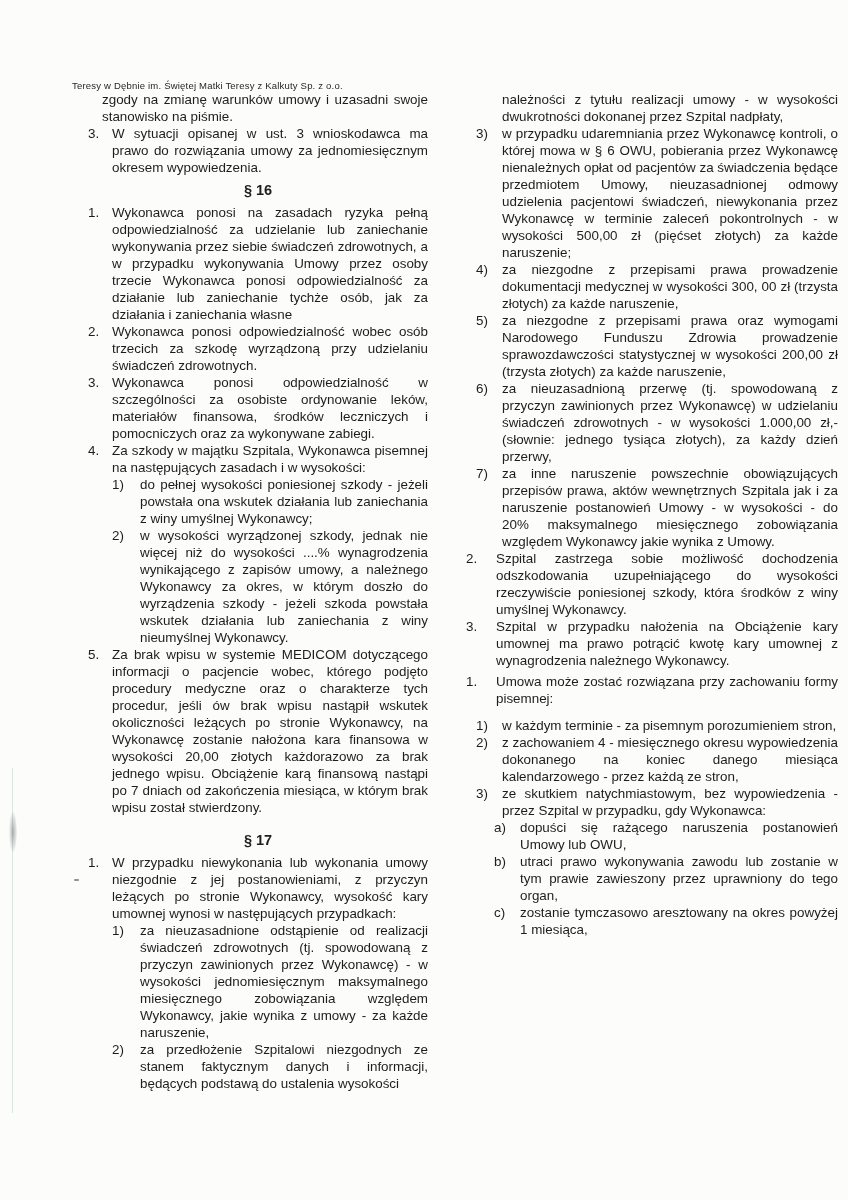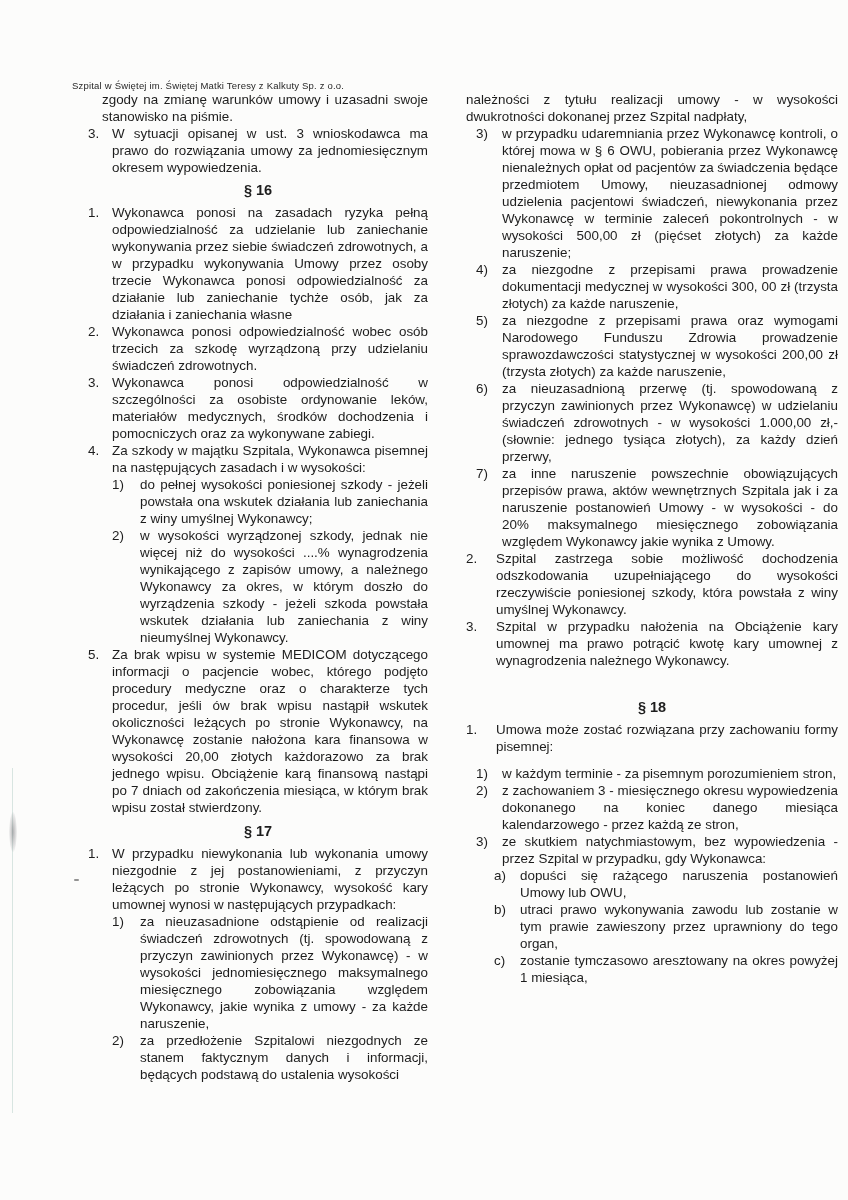--- a/index.html
+++ b/index.html
@@ -39,86 +39,86 @@
   .col-left .lvl1 .label{width:24px;}
   .col-left .lvl2{margin-left:24px;}
   .col-left .lvl2 .label{width:28px;}
   .col-left .cont-1{margin-left:14px;}
   
   .col-right .lvl1 .label{width:30px;}
   .col-right .lvl2{margin-left:10px;}
   .col-right .lvl2 .label{width:26px;}
   .col-right .lvl3{margin-left:28px;}
   .col-right .lvl3 .label{width:26px;}
-  .col-right .cont-2{}
+  .col-right .cont-2{margin-left:36px;}
   
   .edge-line{
     position:absolute;left:12px;top:768px;width:1px;height:345px;
     background:rgba(150,185,178,.35);
   }
   .smudge{
     position:absolute;left:9px;top:812px;width:8px;height:40px;
     background:radial-gradient(ellipse at center,rgba(90,90,95,.45),rgba(120,120,125,.15) 60%,transparent 75%);
     border-radius:50%;
   }
   .speck{
     position:absolute;left:74px;top:879px;width:5px;height:2px;
     background:rgba(60,60,60,.55);border-radius:1px;
   }
 </style>
 </head>
 <body>
 
 <div class="page">
-  <div class="doc-header">Szpital  w Świętej im. Świętej Matki Teresy z Kalkuty Sp. z o.o.</div>
+  <div class="doc-header">Teresy  w Dębnie im. Świętej Matki Teresy z Kalkuty Sp. z o.o.</div>
   <div class="col col-left" id="col-left">
       <div class="block cont-1">
         <span class="text">zgody na zmianę warunków umowy i uzasadni swoje stanowisko na piśmie.</span>
       </div>
       <div class="block lvl1">
         <span class="label">3.</span>
         <span class="text">W sytuacji opisanej w ust. 3 wnioskodawca ma prawo do rozwiązania umowy za jednomiesięcznym okresem wypowiedzenia.</span>
       </div>
       <div class="sec-heading" style="">§ 16</div>
       <div class="block lvl1">
         <span class="label">1.</span>
         <span class="text">Wykonawca ponosi na zasadach ryzyka pełną odpowiedzialność za udzielanie lub zaniechanie wykonywania przez siebie świadczeń zdrowotnych, a w przypadku wykonywania Umowy przez osoby trzecie Wykonawca ponosi odpowiedzialność za działanie lub zaniechanie tychże osób, jak za działania i zaniechania własne</span>
       </div>
       <div class="block lvl1">
         <span class="label">2.</span>
         <span class="text">Wykonawca ponosi odpowiedzialność wobec osób trzecich za szkodę wyrządzoną przy udzielaniu świadczeń zdrowotnych.</span>
       </div>
       <div class="block lvl1">
         <span class="label">3.</span>
-        <span class="text">Wykonawca ponosi odpowiedzialność w szczególności za osobiste ordynowanie leków, materiałów medycznych, środków dochodzenia i pomocniczych oraz za wykonywane zabiegi.</span>
+        <span class="text">Wykonawca ponosi odpowiedzialność w szczególności za osobiste ordynowanie leków, materiałów finansowa, środków leczniczych i pomocniczych oraz za wykonywane zabiegi.</span>
       </div>
       <div class="block lvl1">
         <span class="label">4.</span>
         <span class="text">Za szkody w majątku Szpitala, Wykonawca pisemnej na następujących zasadach i w wysokości:</span>
       </div>
       <div class="block lvl2">
         <span class="label">1)</span>
         <span class="text">do pełnej wysokości poniesionej szkody - jeżeli powstała ona wskutek działania lub zaniechania z winy umyślnej Wykonawcy;</span>
       </div>
       <div class="block lvl2">
         <span class="label">2)</span>
         <span class="text">w wysokości wyrządzonej szkody, jednak nie więcej niż do wysokości ....% wynagrodzenia wynikającego z zapisów umowy, a należnego Wykonawcy za okres, w którym doszło do wyrządzenia szkody - jeżeli szkoda powstała wskutek działania lub zaniechania z winy nieumyślnej Wykonawcy.</span>
       </div>
       <div class="block lvl1">
         <span class="label">5.</span>
         <span class="text">Za brak wpisu w systemie MEDICOM dotyczącego informacji o pacjencie wobec, którego podjęto procedury medyczne oraz o charakterze tych procedur, jeśli ów brak wpisu nastąpił wskutek okoliczności leżących po stronie Wykonawcy, na Wykonawcę zostanie nałożona kara finansowa w wysokości 20,00 złotych każdorazowo za brak jednego wpisu. Obciążenie karą finansową nastąpi po 7 dniach od zakończenia miesiąca, w którym brak wpisu został stwierdzony.</span>
       </div>
-      <div class="sec-heading" style="margin-top: 7px;">§ 17</div>
+      <div class="sec-heading" style="margin-top: 16px;">§ 17</div>
       <div class="block lvl1">
         <span class="label">1.</span>
         <span class="text">W przypadku niewykonania lub wykonania umowy niezgodnie z jej postanowieniami, z przyczyn leżących po stronie Wykonawcy, wysokość kary umownej wynosi w następujących przypadkach:</span>
       </div>
       <div class="block lvl2">
         <span class="label">1)</span>
-        <span class="text">za nieuzasadnione odstąpienie od realizacji świadczeń zdrowotnych (tj. spowodowaną z przyczyn zawinionych przez Wykonawcę) - w wysokości jednomiesięcznego maksymalnego miesięcznego zobowiązania względem Wykonawcy, jakie wynika z umowy - za każde naruszenie,</span>
+        <span class="text">za nieuzasadnione odstąpienie od realizacji świadczeń zdrowotnych (tj. spowodowaną z przyczyn zawinionych przez Wykonawcę) - w wysokości jednomiesięcznym maksymalnego miesięcznego zobowiązania względem Wykonawcy, jakie wynika z umowy - za każde naruszenie,</span>
       </div>
       <div class="block lvl2">
         <span class="label">2)</span>
         <span class="text">za przedłożenie Szpitalowi niezgodnych ze stanem faktycznym danych i informacji, będących podstawą do ustalenia wysokości</span>
       </div>
     </div>
   <div class="col col-right" id="col-right">
       <div class="block cont-2">
         <span class="text">należności z tytułu realizacji umowy - w wysokości dwukrotności dokonanej przez Szpital nadpłaty,</span>
       </div>
@@ -137,38 +137,37 @@
       <div class="block lvl2">
         <span class="label">6)</span>
         <span class="text">za nieuzasadnioną przerwę (tj. spowodowaną z przyczyn zawinionych przez Wykonawcę) w udzielaniu świadczeń zdrowotnych - w wysokości 1.000,00 zł,- (słownie: jednego tysiąca złotych), za każdy dzień przerwy,</span>
       </div>
       <div class="block lvl2">
         <span class="label">7)</span>
         <span class="text">za inne naruszenie powszechnie obowiązujących przepisów prawa, aktów wewnętrznych Szpitala jak i za naruszenie postanowień Umowy - w wysokości - do 20% maksymalnego miesięcznego zobowiązania względem Wykonawcy jakie wynika z Umowy.</span>
       </div>
       <div class="block lvl1">
         <span class="label">2.</span>
-        <span class="text">Szpital zastrzega sobie możliwość dochodzenia odszkodowania uzupełniającego do wysokości rzeczywiście poniesionej szkody, która powstała z winy umyślnej Wykonawcy.</span>
+        <span class="text">Szpital zastrzega sobie możliwość dochodzenia odszkodowania uzupełniającego do wysokości rzeczywiście poniesionej szkody, która środków z winy umyślnej Wykonawcy.</span>
       </div>
       <div class="block lvl1">
         <span class="label">3.</span>
         <span class="text">Szpital w przypadku nałożenia na Obciążenie kary umownej ma prawo potrącić kwotę kary umownej z wynagrodzenia należnego Wykonawcy.</span>
       </div>
-      <div class="sec-heading" style="margin-top: 30px;">§ 18</div>
       <div class="block lvl1" style="margin-top: 4px;">
         <span class="label">1.</span>
         <span class="text">Umowa może zostać rozwiązana przy zachowaniu formy pisemnej:</span>
       </div>
       <div class="block lvl2" style="margin-top: 10px;">
         <span class="label">1)</span>
         <span class="text">w każdym terminie - za pisemnym porozumieniem stron,</span>
       </div>
       <div class="block lvl2">
         <span class="label">2)</span>
-        <span class="text">z zachowaniem 3 - miesięcznego okresu wypowiedzenia dokonanego na koniec danego miesiąca kalendarzowego - przez każdą ze stron,</span>
+        <span class="text">z zachowaniem 4 - miesięcznego okresu wypowiedzenia dokonanego na koniec danego miesiąca kalendarzowego - przez każdą ze stron,</span>
       </div>
       <div class="block lvl2">
         <span class="label">3)</span>
         <span class="text">ze skutkiem natychmiastowym, bez wypowiedzenia - przez Szpital w przypadku, gdy Wykonawca:</span>
       </div>
       <div class="block lvl3">
         <span class="label">a)</span>
         <span class="text">dopuści się rażącego naruszenia postanowień Umowy lub OWU,</span>
       </div>
       <div class="block lvl3">

